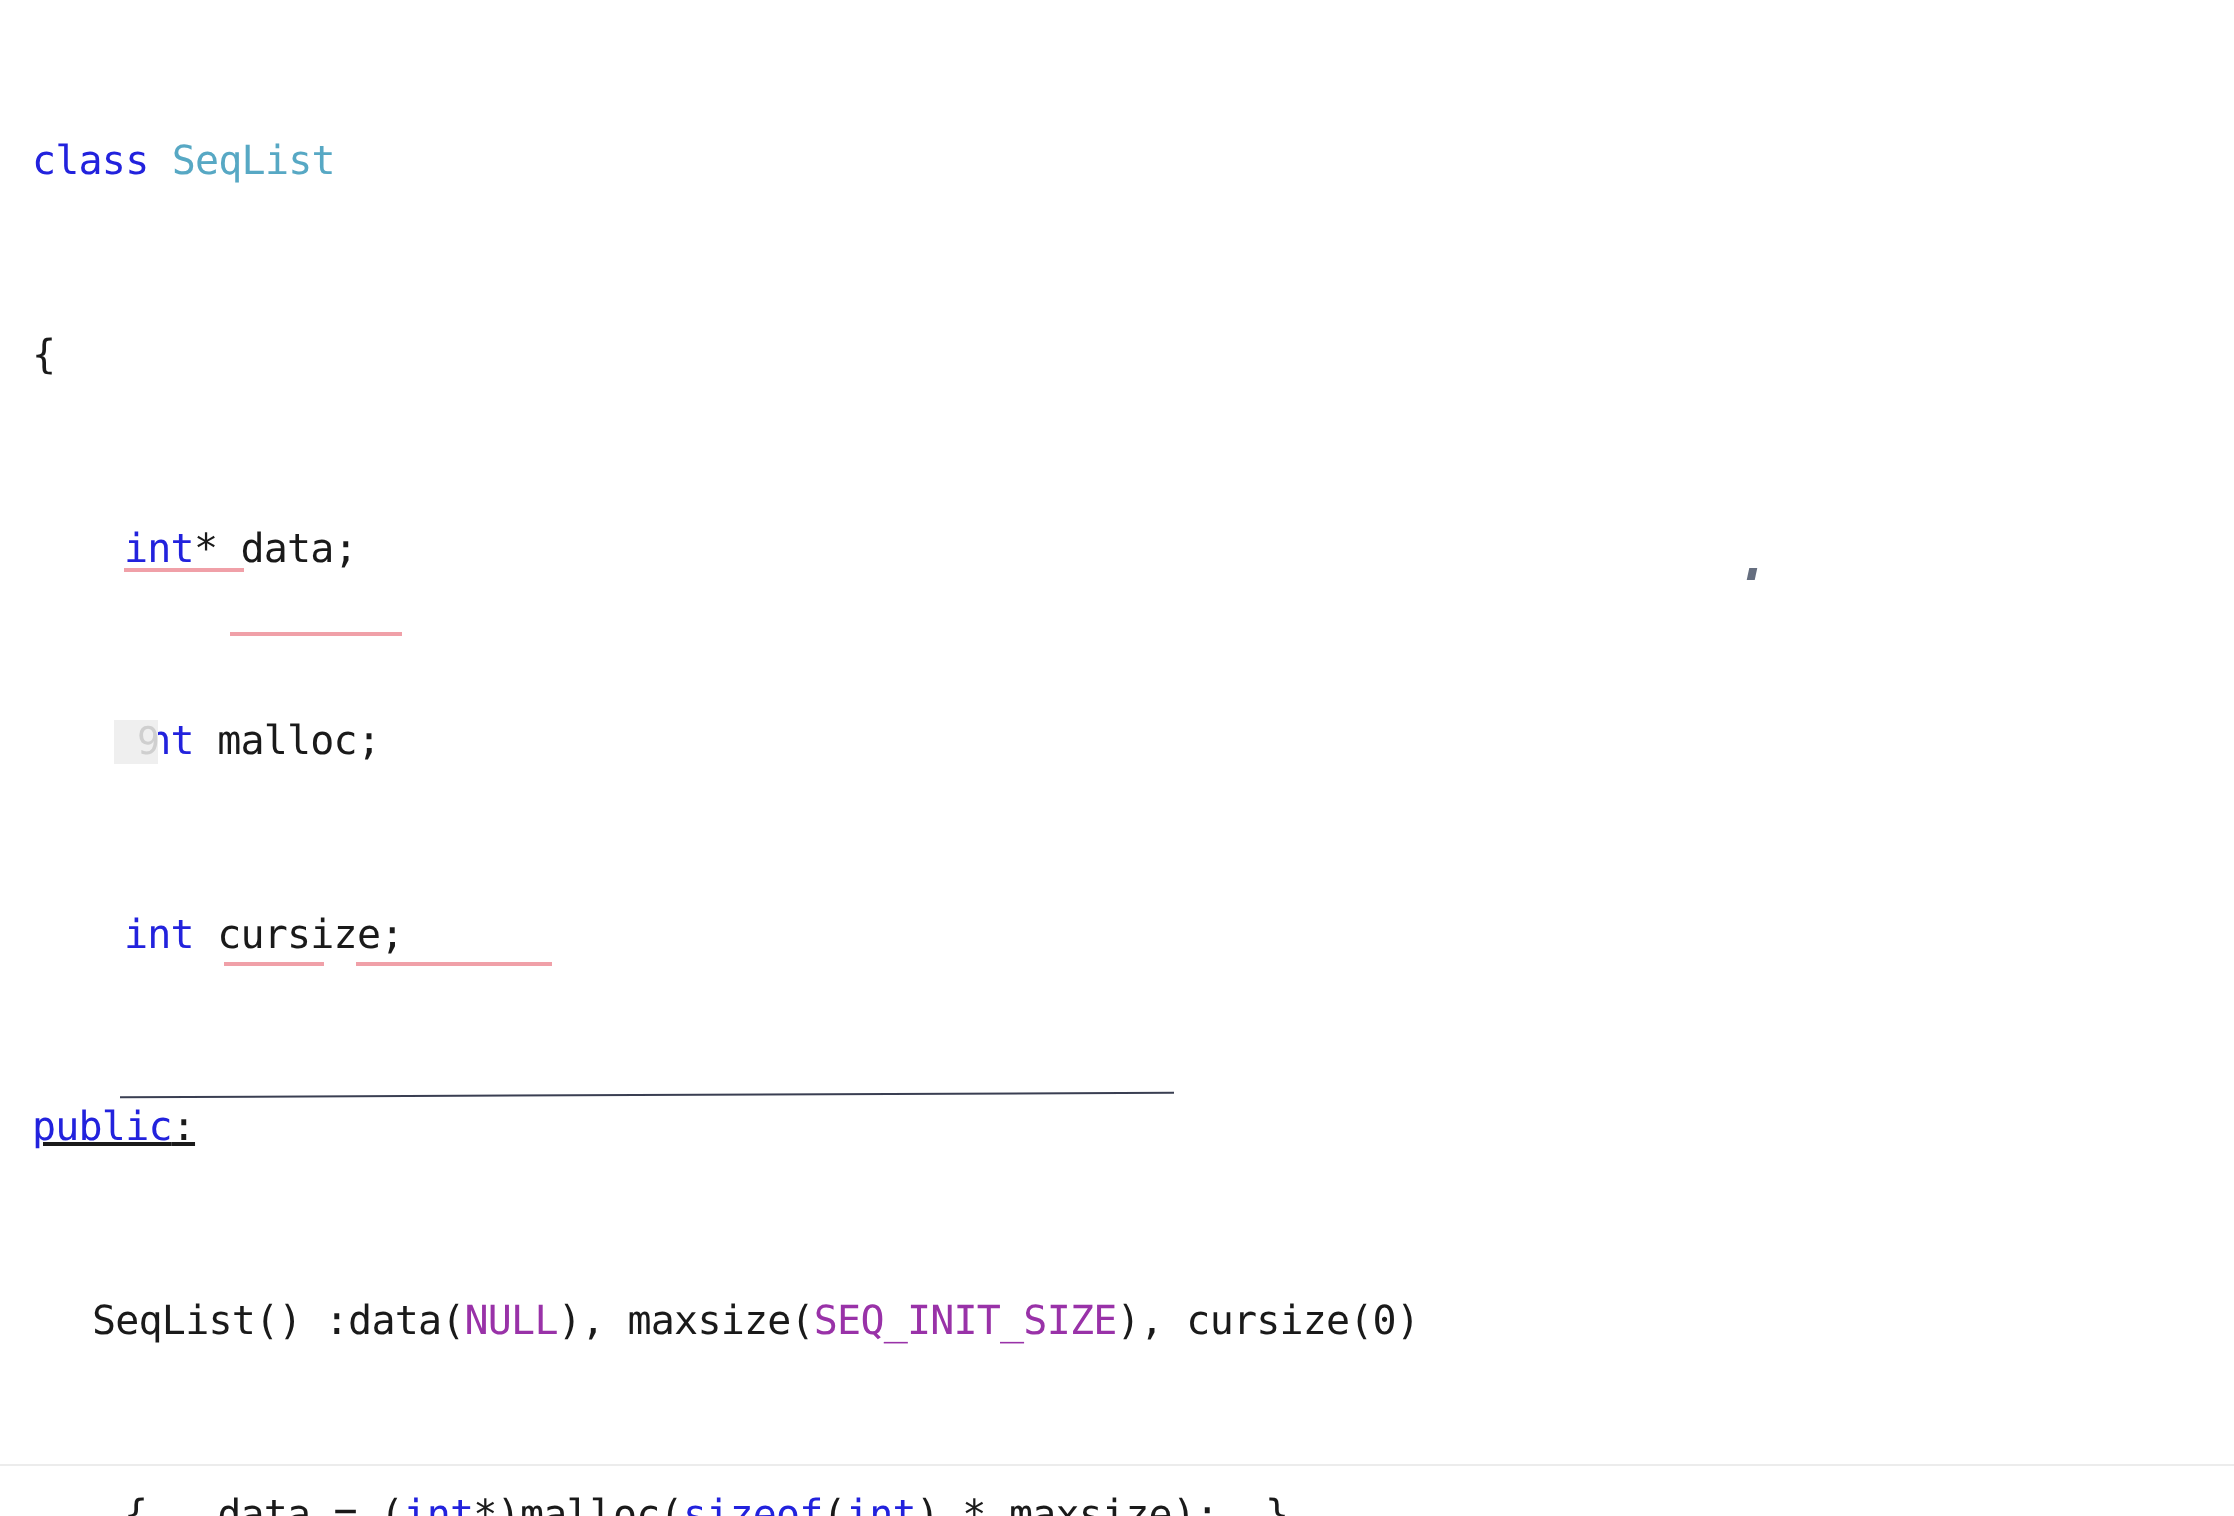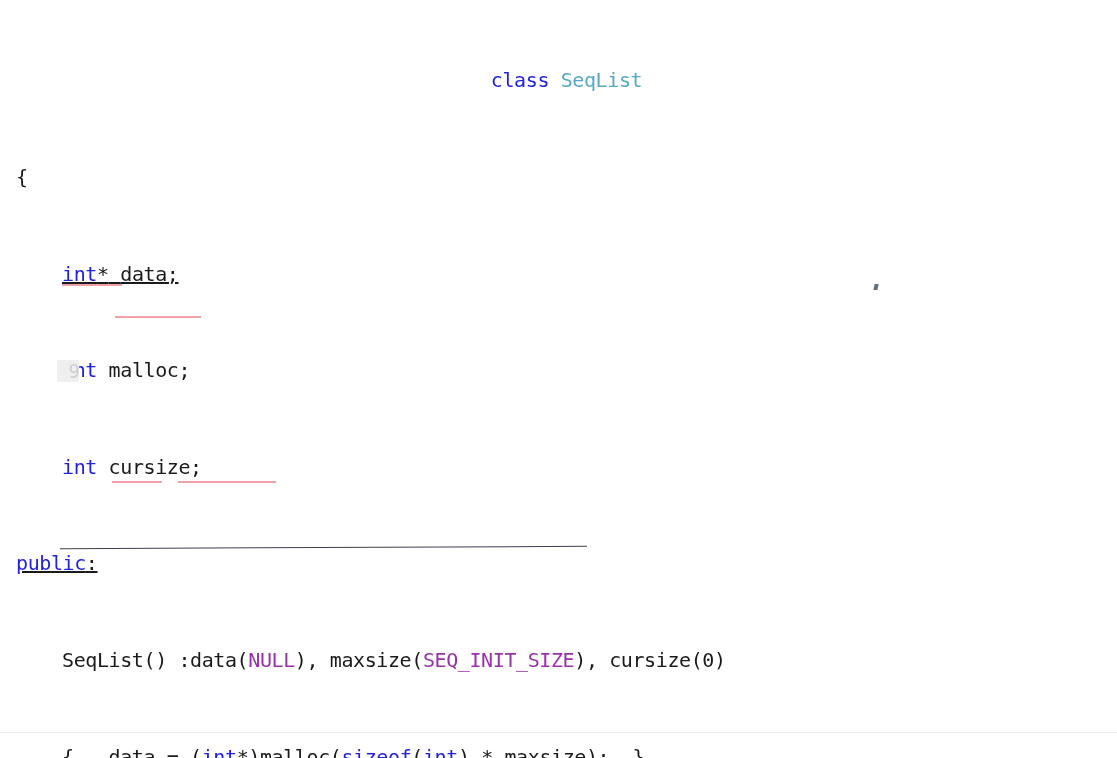--- a/index.html
+++ b/index.html
@@ -84,33 +84,33 @@
     background: #ececec;
   }
 </style>
 </head>
 <body>
 
 <div id="editor">
 
   <div class="code">
 
-<span class="line" style="padding-left:16px;text-align:center;"><span class="kw">class</span> <span class="type">SeqList</span></span>
+<span class="line" style="padding-left:16px;"><span class="kw">class</span> <span class="type">SeqList</span></span>
 
 <span class="line" style="padding-left:16px;"><span class="plain">{</span></span>
 
-<span class="line" style="padding-left:62px;text-decoration:underline;"><span class="kw">int</span><span class="op">*</span> <span class="plain">data;</span></span>
+<span class="line" style="padding-left:62px;"><span class="kw">int</span><span class="op">*</span> <span class="plain">data;</span></span>
 
 <span class="line" style="padding-left:62px;"><span class="kw">int</span> <span class="plain">malloc;</span></span>
 
 <span class="line" style="padding-left:62px;"><span class="kw">int</span> <span class="plain">cursize;</span></span>
 
 <span class="line" style="padding-left:16px;text-decoration:underline;"><span class="kw">public</span><span class="plain">:</span></span>
 
-<span class="line" style="padding-left:62px;"><span class="plain">SeqList() :data(</span><span class="macro">NULL</span><span class="plain">), maxsize(</span><span class="macro">SEQ_INIT_SIZE</span><span class="plain">), cursize(0)</span></span>
+<span class="line" style="padding-left:46px;"><span class="plain">SeqList() :data(</span><span class="macro">NULL</span><span class="plain">), maxsize(</span><span class="macro">SEQ_INIT_SIZE</span><span class="plain">), cursize(0)</span></span>
 
 <span class="line" style="padding-left:62px;"><span class="plain">{   data = (</span><span class="kw">int</span><span class="plain">*</span><span class="plain">)malloc(</span><span class="kw">sizeof</span><span class="plain">(</span><span class="kw">int</span><span class="plain">) * maxsize);  }</span></span>
 
 
 
 
 
 
 
 

